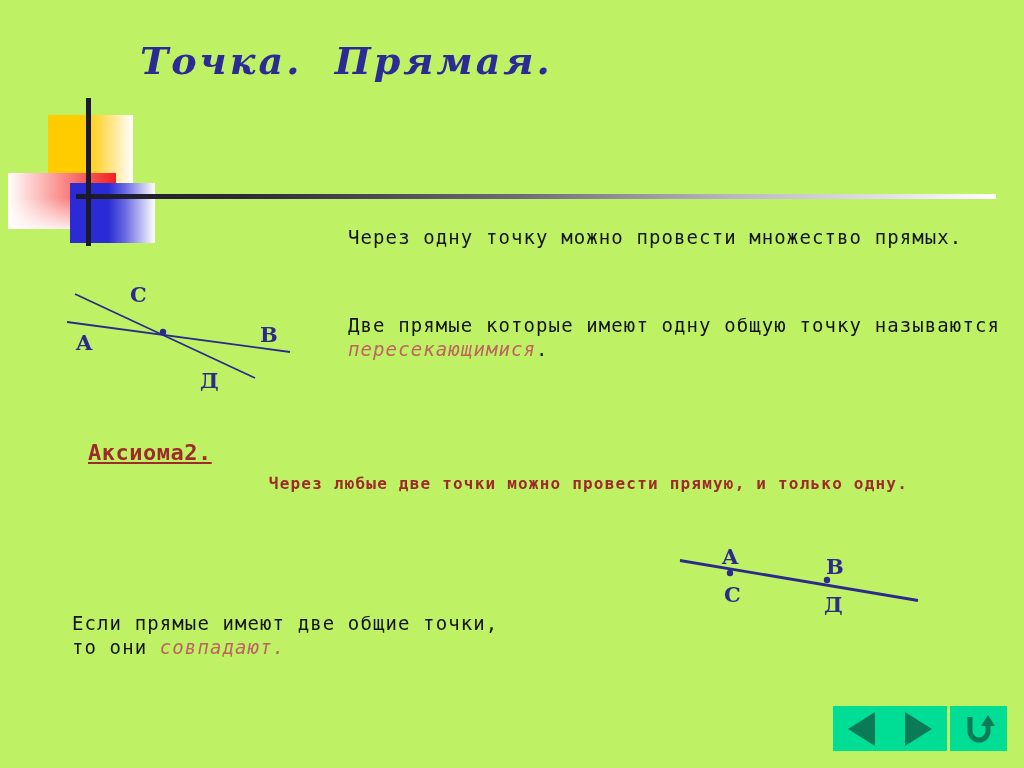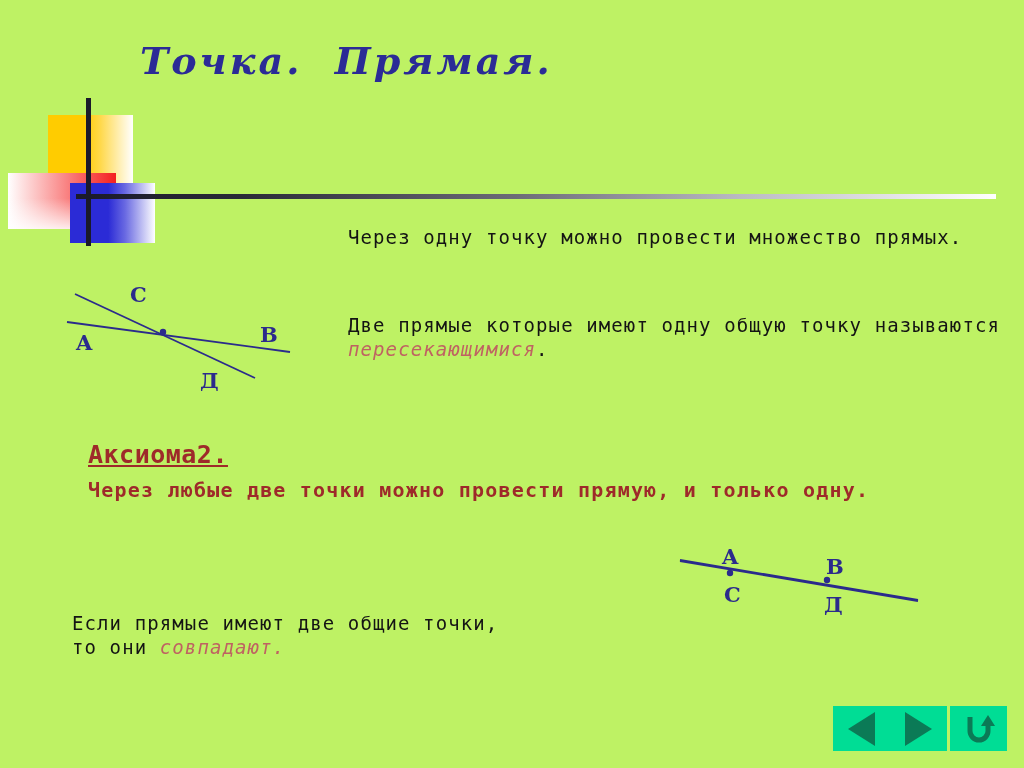--- a/index.html
+++ b/index.html
@@ -89,31 +89,32 @@
   #axiom {
     position: absolute;
     left: 88px;
     top: 440px;
     width: 820px;
     font-family: "DejaVu Sans Mono", "Liberation Mono", monospace;
     color: #9e2a2a;
     font-weight: bold;
   }
   #axiom-title {
-    font-size: 25px;
+    font-size: 22px;
     text-decoration: underline;
     letter-spacing: 0.5px;
     display: inline-block;
     margin-bottom: 9px;
   }
   #axiom-body {
-    font-size: 20px;
+    font-size: 16px;
     line-height: 1.25;
     letter-spacing: 1.2px;
     white-space: pre-wrap;
+    text-align: right;
   }
 
   
   .diagram { position: absolute; }
   #diagram1 { left: 55px; top: 270px; width: 290px; height: 140px; }
   #diagram2 { left: 660px; top: 540px; width: 290px; height: 110px; }
 
   .diag-label {
     position: absolute;
     font-family: "DejaVu Serif", "Liberation Serif", serif;

